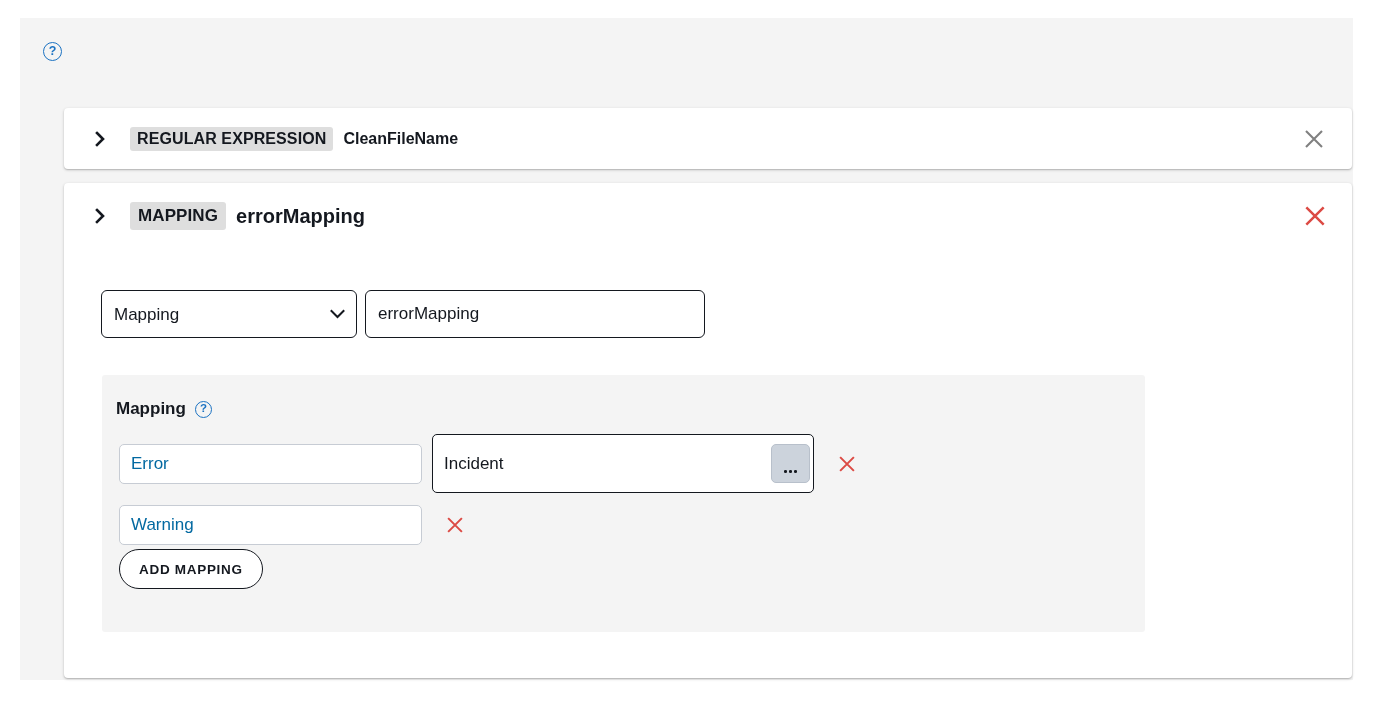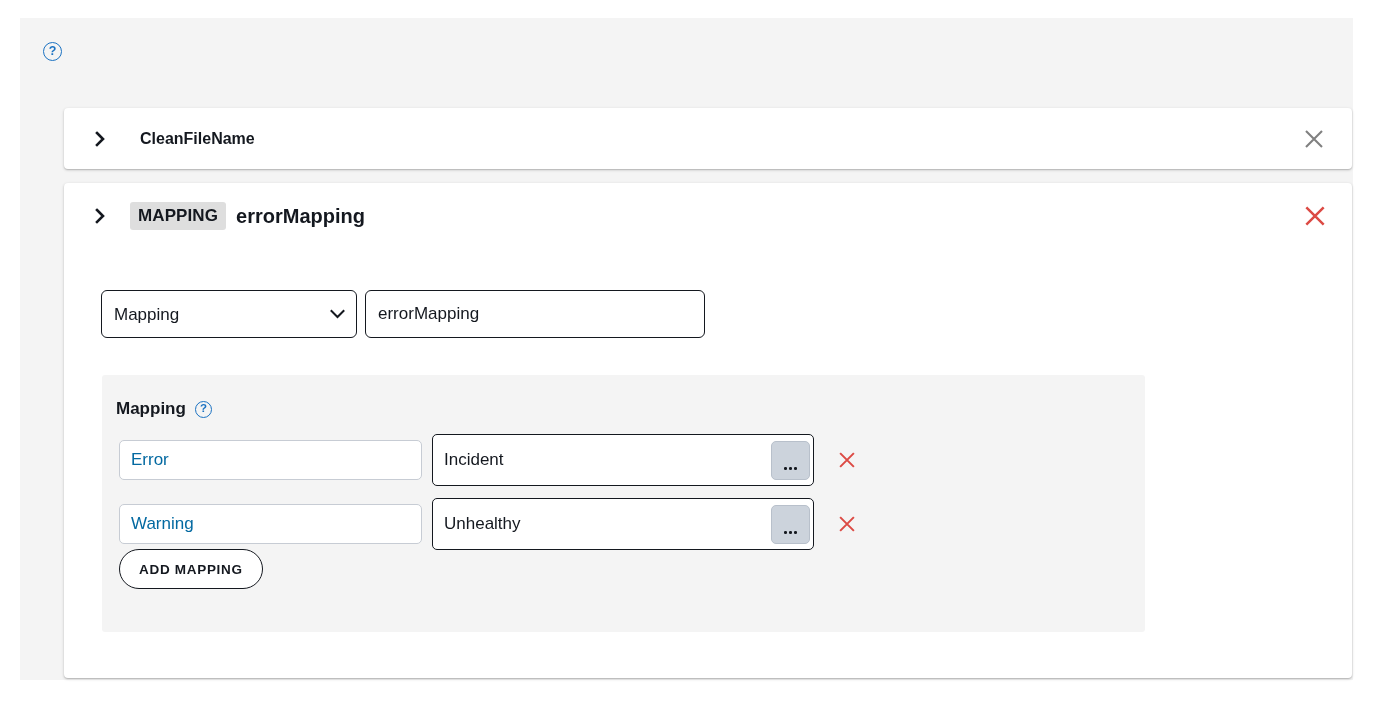--- a/index.html
+++ b/index.html
@@ -238,21 +238,21 @@
     background: #ffffff;
     font-family: "Liberation Sans", sans-serif;
     font-size: 17px;
     color: #0369a1;
     padding: 0 11px;
     outline: none;
   }
   .map-val-wrap {
     position: relative;
     width: 382px;
-    height: 52px;
+    height: 59px;
     margin-left: 10px;
     border: 1.6px solid #14181f;
     border-radius: 5px;
     background: #ffffff;
     box-sizing: border-box;
     display: flex;
     align-items: center;
   }
   input.map-val {
     flex: 1;
@@ -326,20 +326,21 @@
     <div class="help-icon">?</div>
   </div>
 
   <div class="card card-collapsed">
     <div class="card-header">
       <span class="chevron">
         <svg width="11" height="16" viewBox="0 0 11 16" fill="none" aria-hidden="true">
           <path d="M2 2 L8 8 L2 14" stroke="#14181f" stroke-width="2.6" stroke-linecap="square" stroke-linejoin="miter"></path>
         </svg>
       </span>
+      <span class="type-badge">REGULAR EXPRESSION</span>
       <span class="fn-name">CleanFileName</span>
     </div>
     <div class="close-x">
       <svg width="24" height="24" viewBox="0 0 24 24" aria-hidden="true">
         <path d="M4 4 L20 20 M20 4 L4 20" stroke="#808080" stroke-width="2.1" stroke-linecap="butt"></path>
       </svg>
     </div>
   </div>
 
   <div class="card card-expanded">
@@ -395,30 +396,20 @@
           </div>
           <span class="row-x">
             <svg width="22" height="22" viewBox="0 0 24 24" aria-hidden="true">
               <path d="M4.5 4.5 L19.5 19.5 M19.5 4.5 L4.5 19.5" stroke="#dc4a44" stroke-width="2.2" stroke-linecap="butt"></path>
             </svg>
           </span>
         </div>
 
         <div class="map-row">
           <input class="map-key" type="text" value="Warning" style="">
-          <div class="map-val-wrap">
-            <input class="map-val" type="text" value="Unhealthy" style="">
-            <span class="ellipsis-btn">
-              <span class="dots">
-                  <i></i>
-                  <i></i>
-                  <i></i>
-                </span>
-            </span>
-          </div>
           <span class="row-x">
             <svg width="22" height="22" viewBox="0 0 24 24" aria-hidden="true">
               <path d="M4.5 4.5 L19.5 19.5 M19.5 4.5 L4.5 19.5" stroke="#dc4a44" stroke-width="2.2" stroke-linecap="butt"></path>
             </svg>
           </span>
         </div>
 
       </div>
 
       <button class="add-mapping">ADD MAPPING</button>

